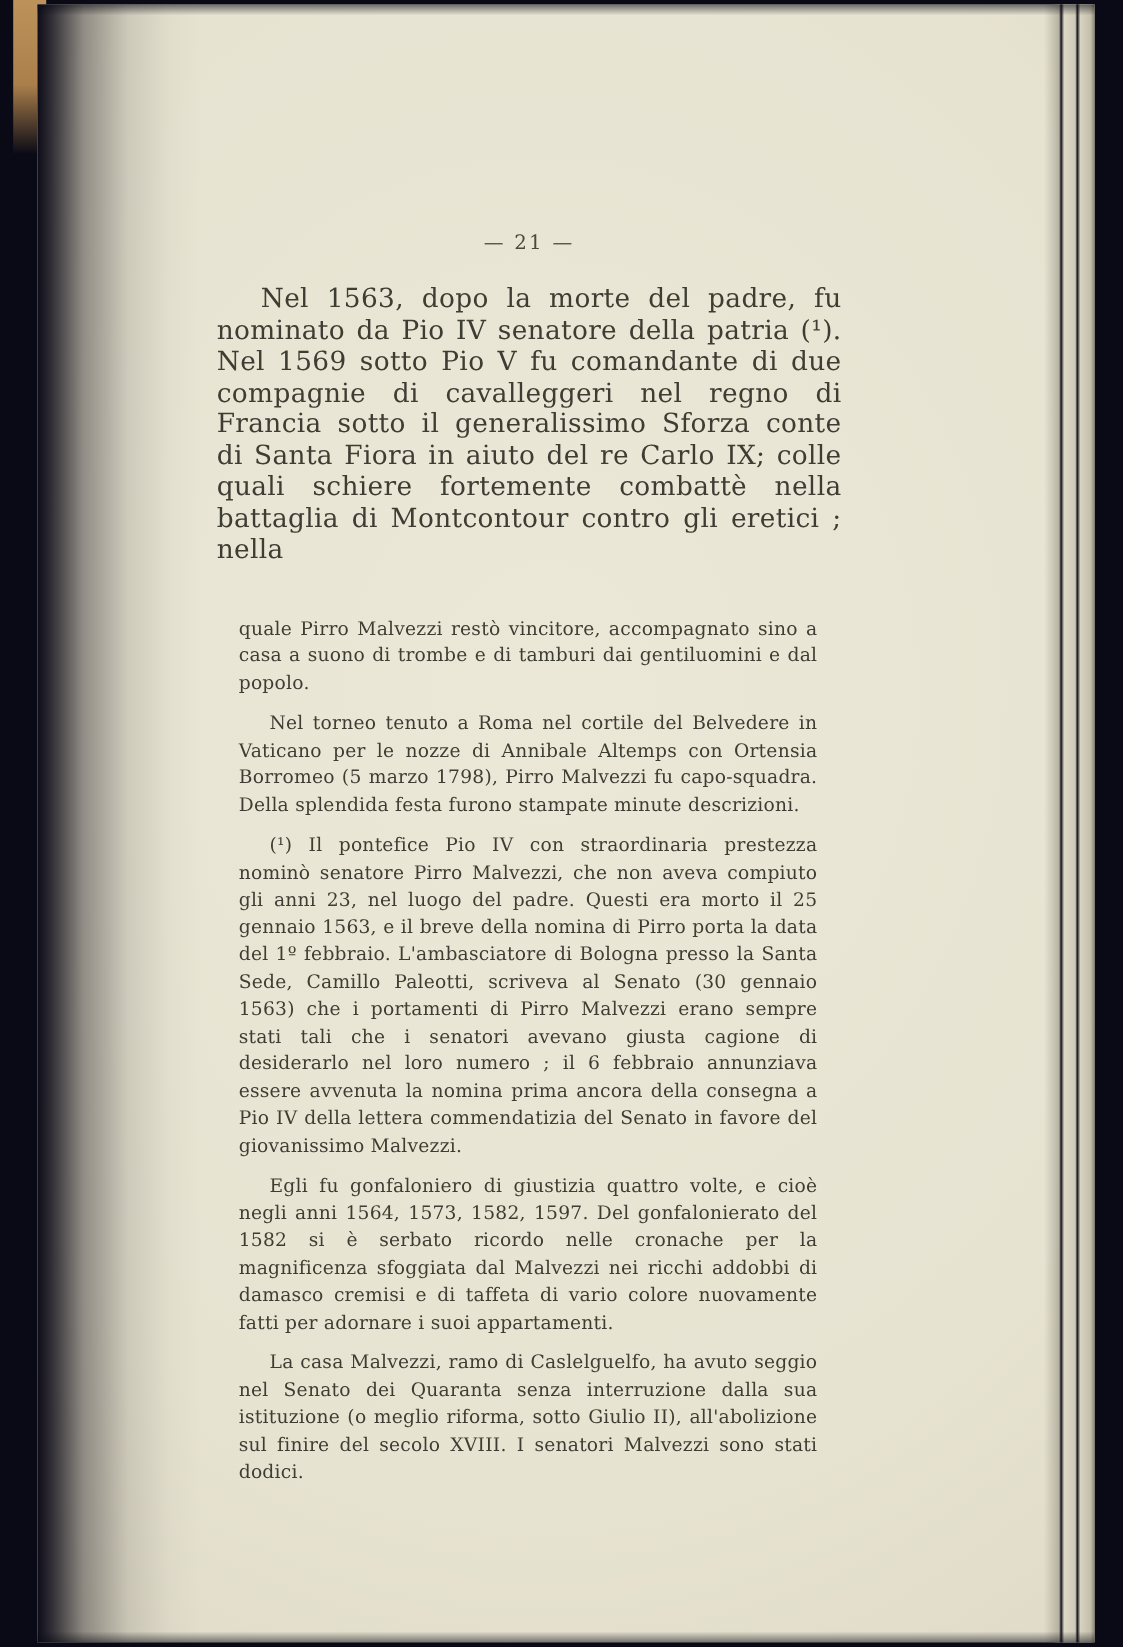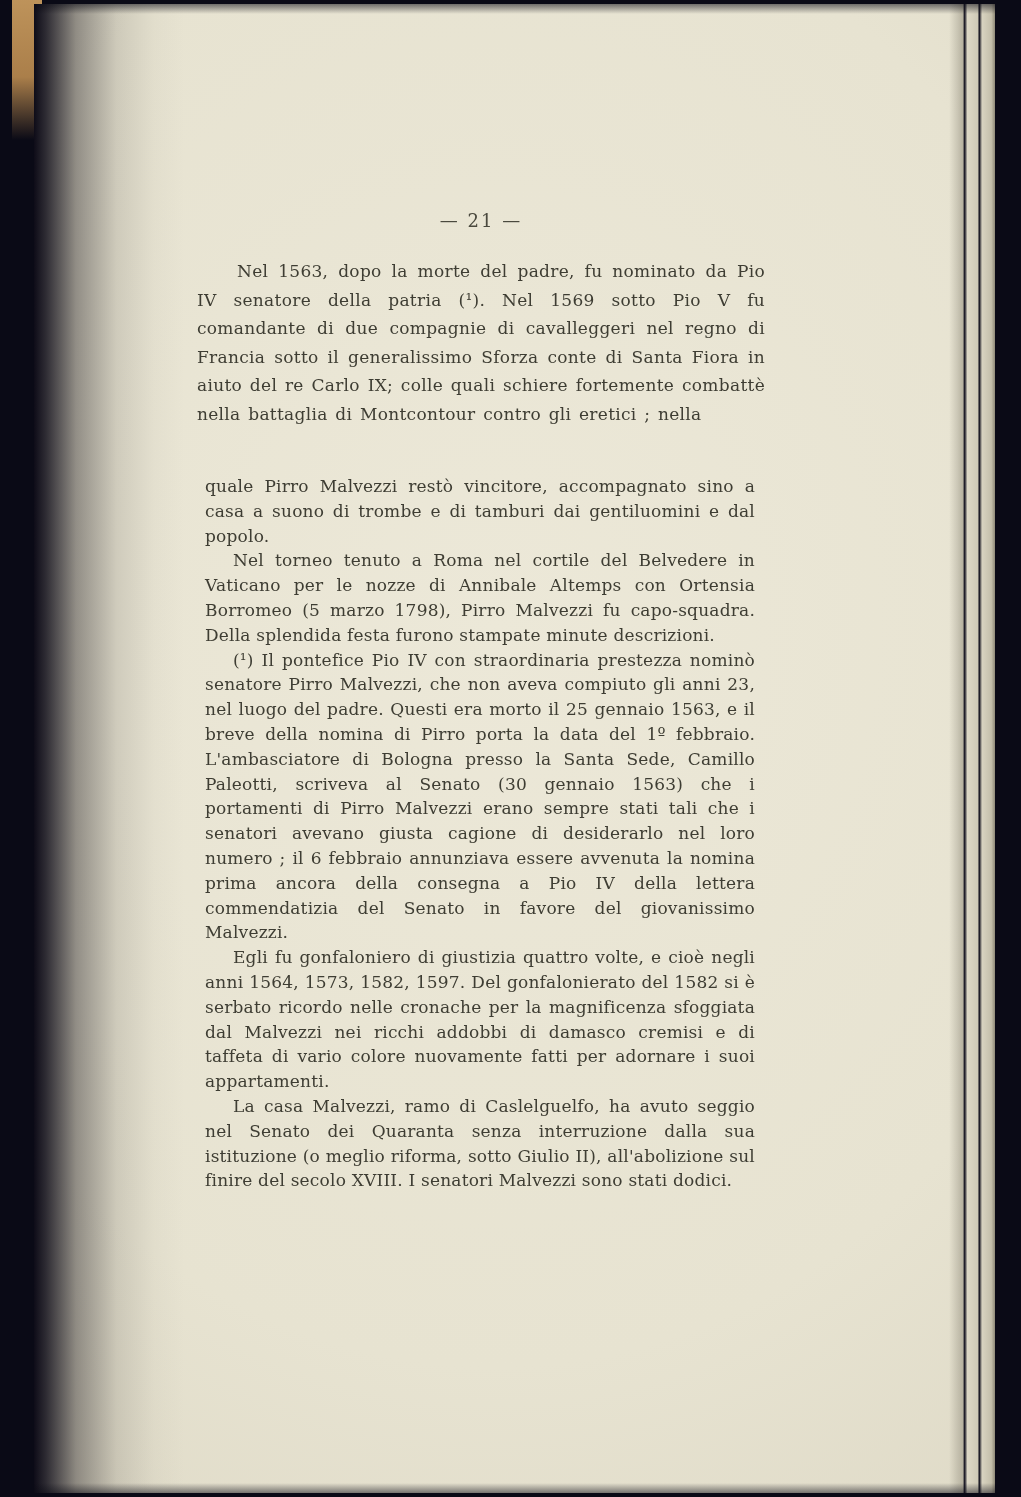--- a/index.html
+++ b/index.html
@@ -92,34 +92,34 @@
   }
   .page-number {
     text-align: center;
     font-size: 18px;
     letter-spacing: 2px;
     color: #4a493e;
     margin-bottom: 26px;
   }
   .main-text {
     margin: 0;
-    font-size: 17px;
+    font-size: 24px;
     line-height: 28.5px;
     text-align: justify;
     text-indent: 40px;
     letter-spacing: 0.3px;
     word-spacing: 2px;
   }
   .notes {
     margin-top: 46px;
     padding-left: 8px;
     padding-right: 10px;
   }
   .note {
-    margin: 0;
+    margin: 12px;
     font-size: 17px;
     line-height: 24.8px;
     text-align: justify;
     text-indent: 28px;
     letter-spacing: 0.2px;
   }
   .note.first {
     text-indent: 0;
   }
 </style>

